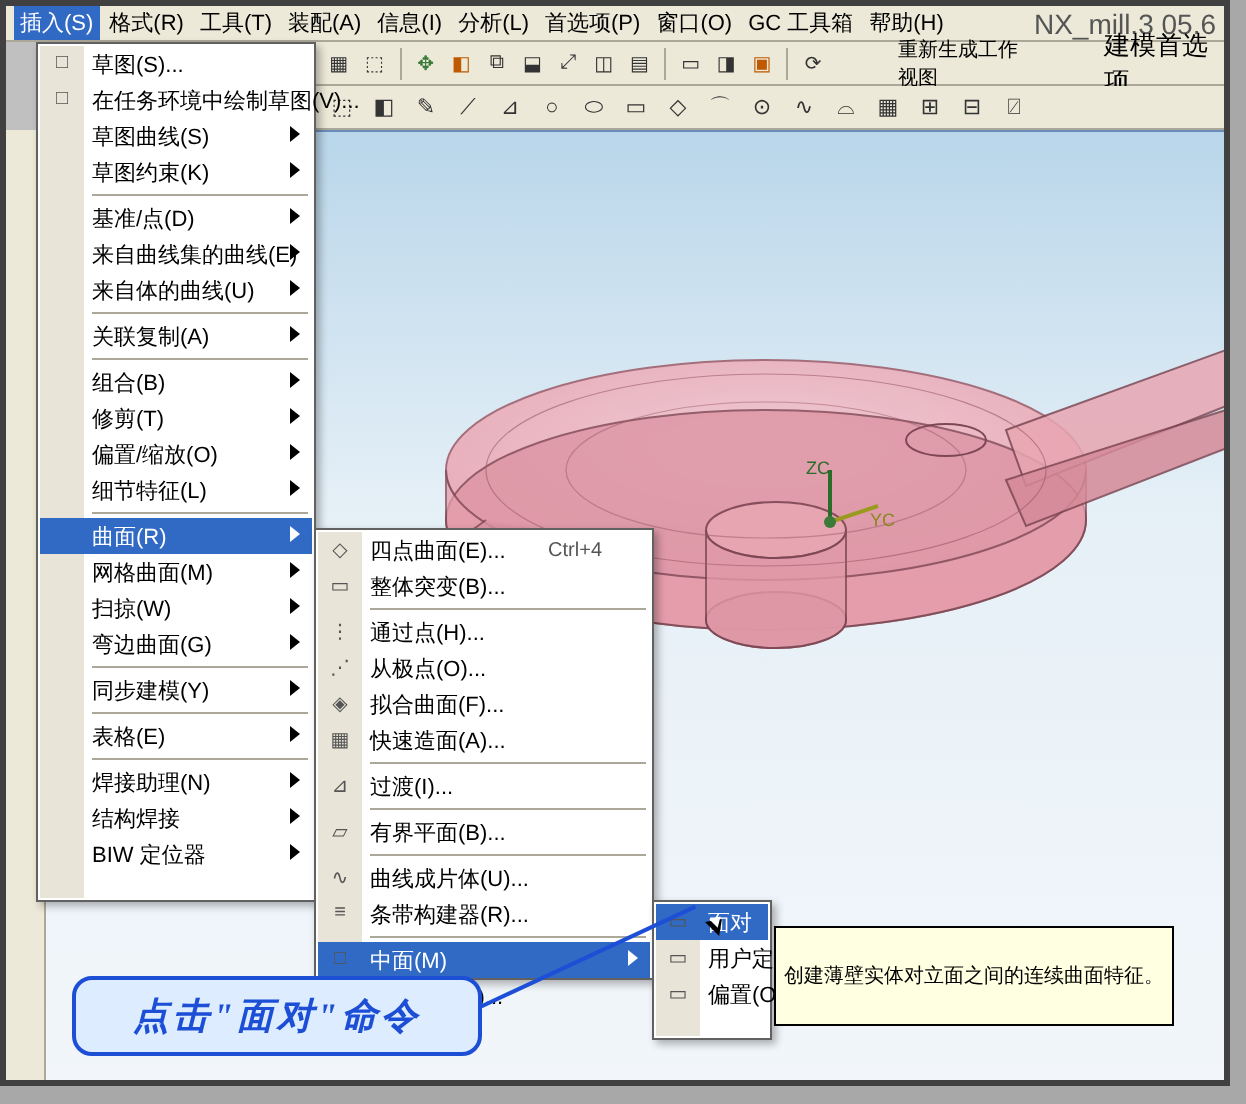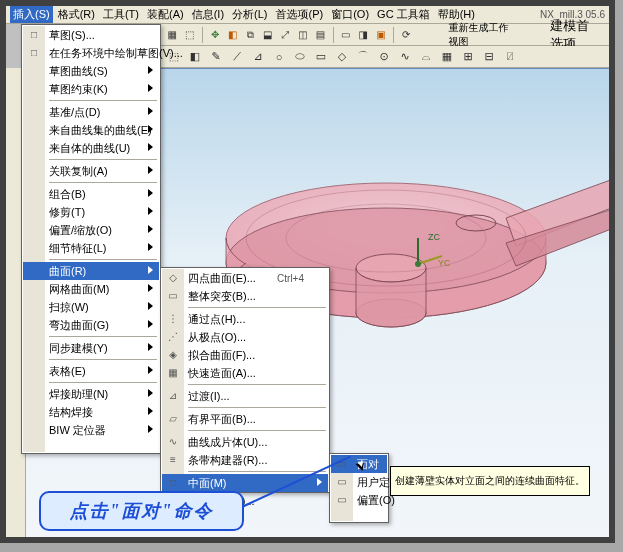--- a/index.html
+++ b/index.html
@@ -4,33 +4,33 @@
 <style>
   * { box-sizing: border-box; margin: 0; padding: 0; }
   body {
     width: 623px; height: 552px;
     background: #a8a8a8;
     font-family: "Microsoft YaHei", Arial, sans-serif;
     font-size: 11px;
     position: relative;
     overflow: hidden;
   }
-  .wrap { width: 615px; height: 543px; background: #c0c0c0; position: relative; overflow: hidden; border: 6px solid #404040; }
+  .wrap { width: 615px; height: 543px; background: #c0c0c0; position: relative; overflow: hidden; border: 3px solid #404040; }
 
   
   .menubar {
     display: flex; align-items: center;
     height: 18px; background: #ece9d8; padding: 0 4px;
     border-bottom: 1px solid #aca899;
     gap: 2px;
     font-size: 11px;
   }
   .menubar .item { padding: 1px 3px; }
   .menubar .item.active { background: #316ac5; color: #fff; }
-  .menubar .extra { margin-left: auto; color: #555; font-size: 10px; }
+  .menubar .extra { margin-left: auto; color: #555; font-size: 14px; }
 
   
   .toolbar {
     display: flex; align-items: center; gap: 3px;
     height: 22px; background: #ece9d8; padding: 0 4px;
     border-bottom: 1px solid #aca899;
     font-size: 10px;
   }
   .tbtn {
     width: 18px; height: 18px;
@@ -123,21 +123,21 @@
     border-left: 5px solid #fff;
     border-top: 3px solid transparent;
     border-bottom: 3px solid transparent;
     transform: rotate(-45deg);
   }
 
   
   .tooltip {
     position: absolute; left: 384px; top: 460px;
     background: #ffffe1; border: 1px solid #000;
-    padding: 7px 4px; font-size: 10px;
+    padding: 17px 4px; font-size: 10px;
     z-index: 60;
   }
 
   
   .bubble {
     position: absolute; left: 33px; top: 485px;
     width: 205px; height: 40px;
     background: #ddecff;
     border: 2px solid #1d4fd6;
     border-radius: 10px;
@@ -168,21 +168,21 @@
     width: 20px; bottom: 0;
     background: #ece9d8;
     border-right: 1px solid #aca899;
   }
 
   
   .axes {
     position: absolute; left: 400px; top: 230px;
     font-size: 9px;
   }
-  .axes .z { position: absolute; left: 22px; top: -4px; color: #2a6c2a; }
+  .axes .z { position: absolute; left: 0; top: -4px; color: #2a6c2a; }
   .axes .y { position: absolute; left: 32px; top: 22px; color: #888820; }
   .axes svg { overflow: visible; }
 </style>
 </head>
 <body>
 
 <div class="wrap">
 
   <div class="menubar">
     <span class="item active">插入(S)</span>

